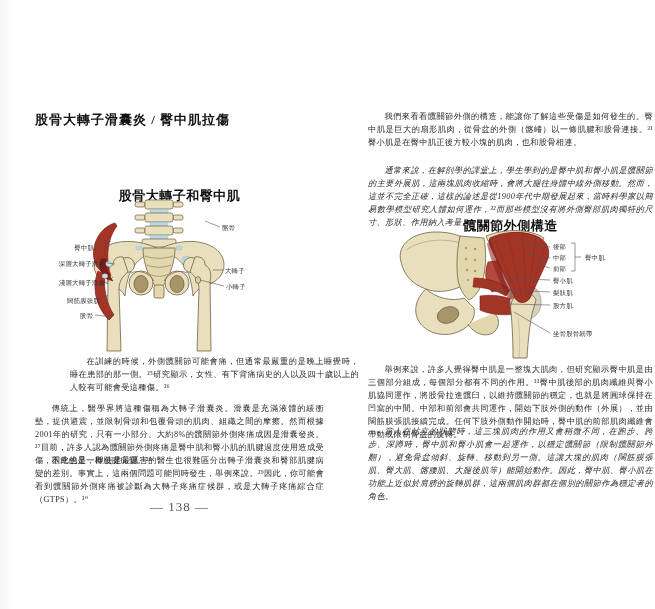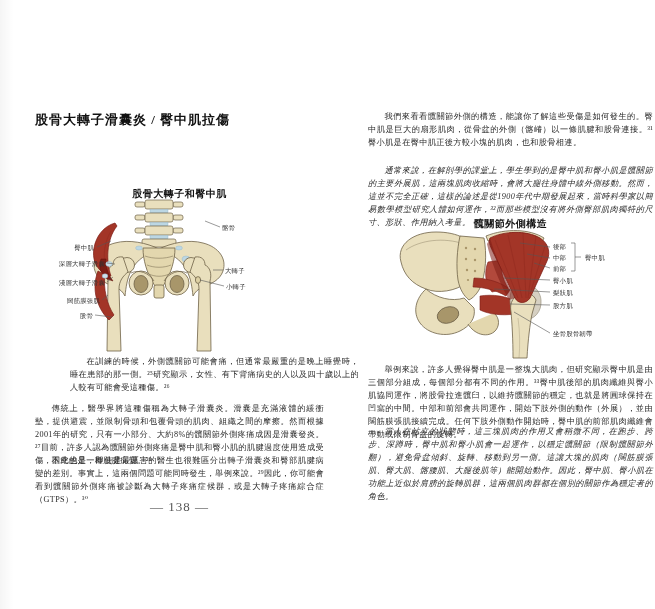--- a/index.html
+++ b/index.html
@@ -16,21 +16,21 @@
     letter-spacing:1px;color:#111;white-space:nowrap;
   }
   .para{
     position:absolute;left:0;width:100%;
     font-size:8.2px;line-height:13px;letter-spacing:0.35px;
     text-align:justify;text-indent:2em;color:#2a2a2a;
   }
   .fig{position:absolute;left:0;width:100%;}
   .fig-title{
     position:absolute;top:0;left:0;width:100%;text-align:center;
-    font-size:10px;font-weight:bold;color:#111;letter-spacing:0.5px;
+    font-size:13px;font-weight:bold;color:#111;letter-spacing:0.5px;
   }
   .fig svg{position:absolute;left:0;top:8px;}
   .fig-label{
     position:absolute;font-size:6.4px;line-height:7px;color:#333;
     white-space:nowrap;letter-spacing:0.2px;
   }
   .pagenum{
     position:absolute;left:0;width:100%;top:394px;text-align:center;
     font-size:13px;color:#555;letter-spacing:1px;
   }

